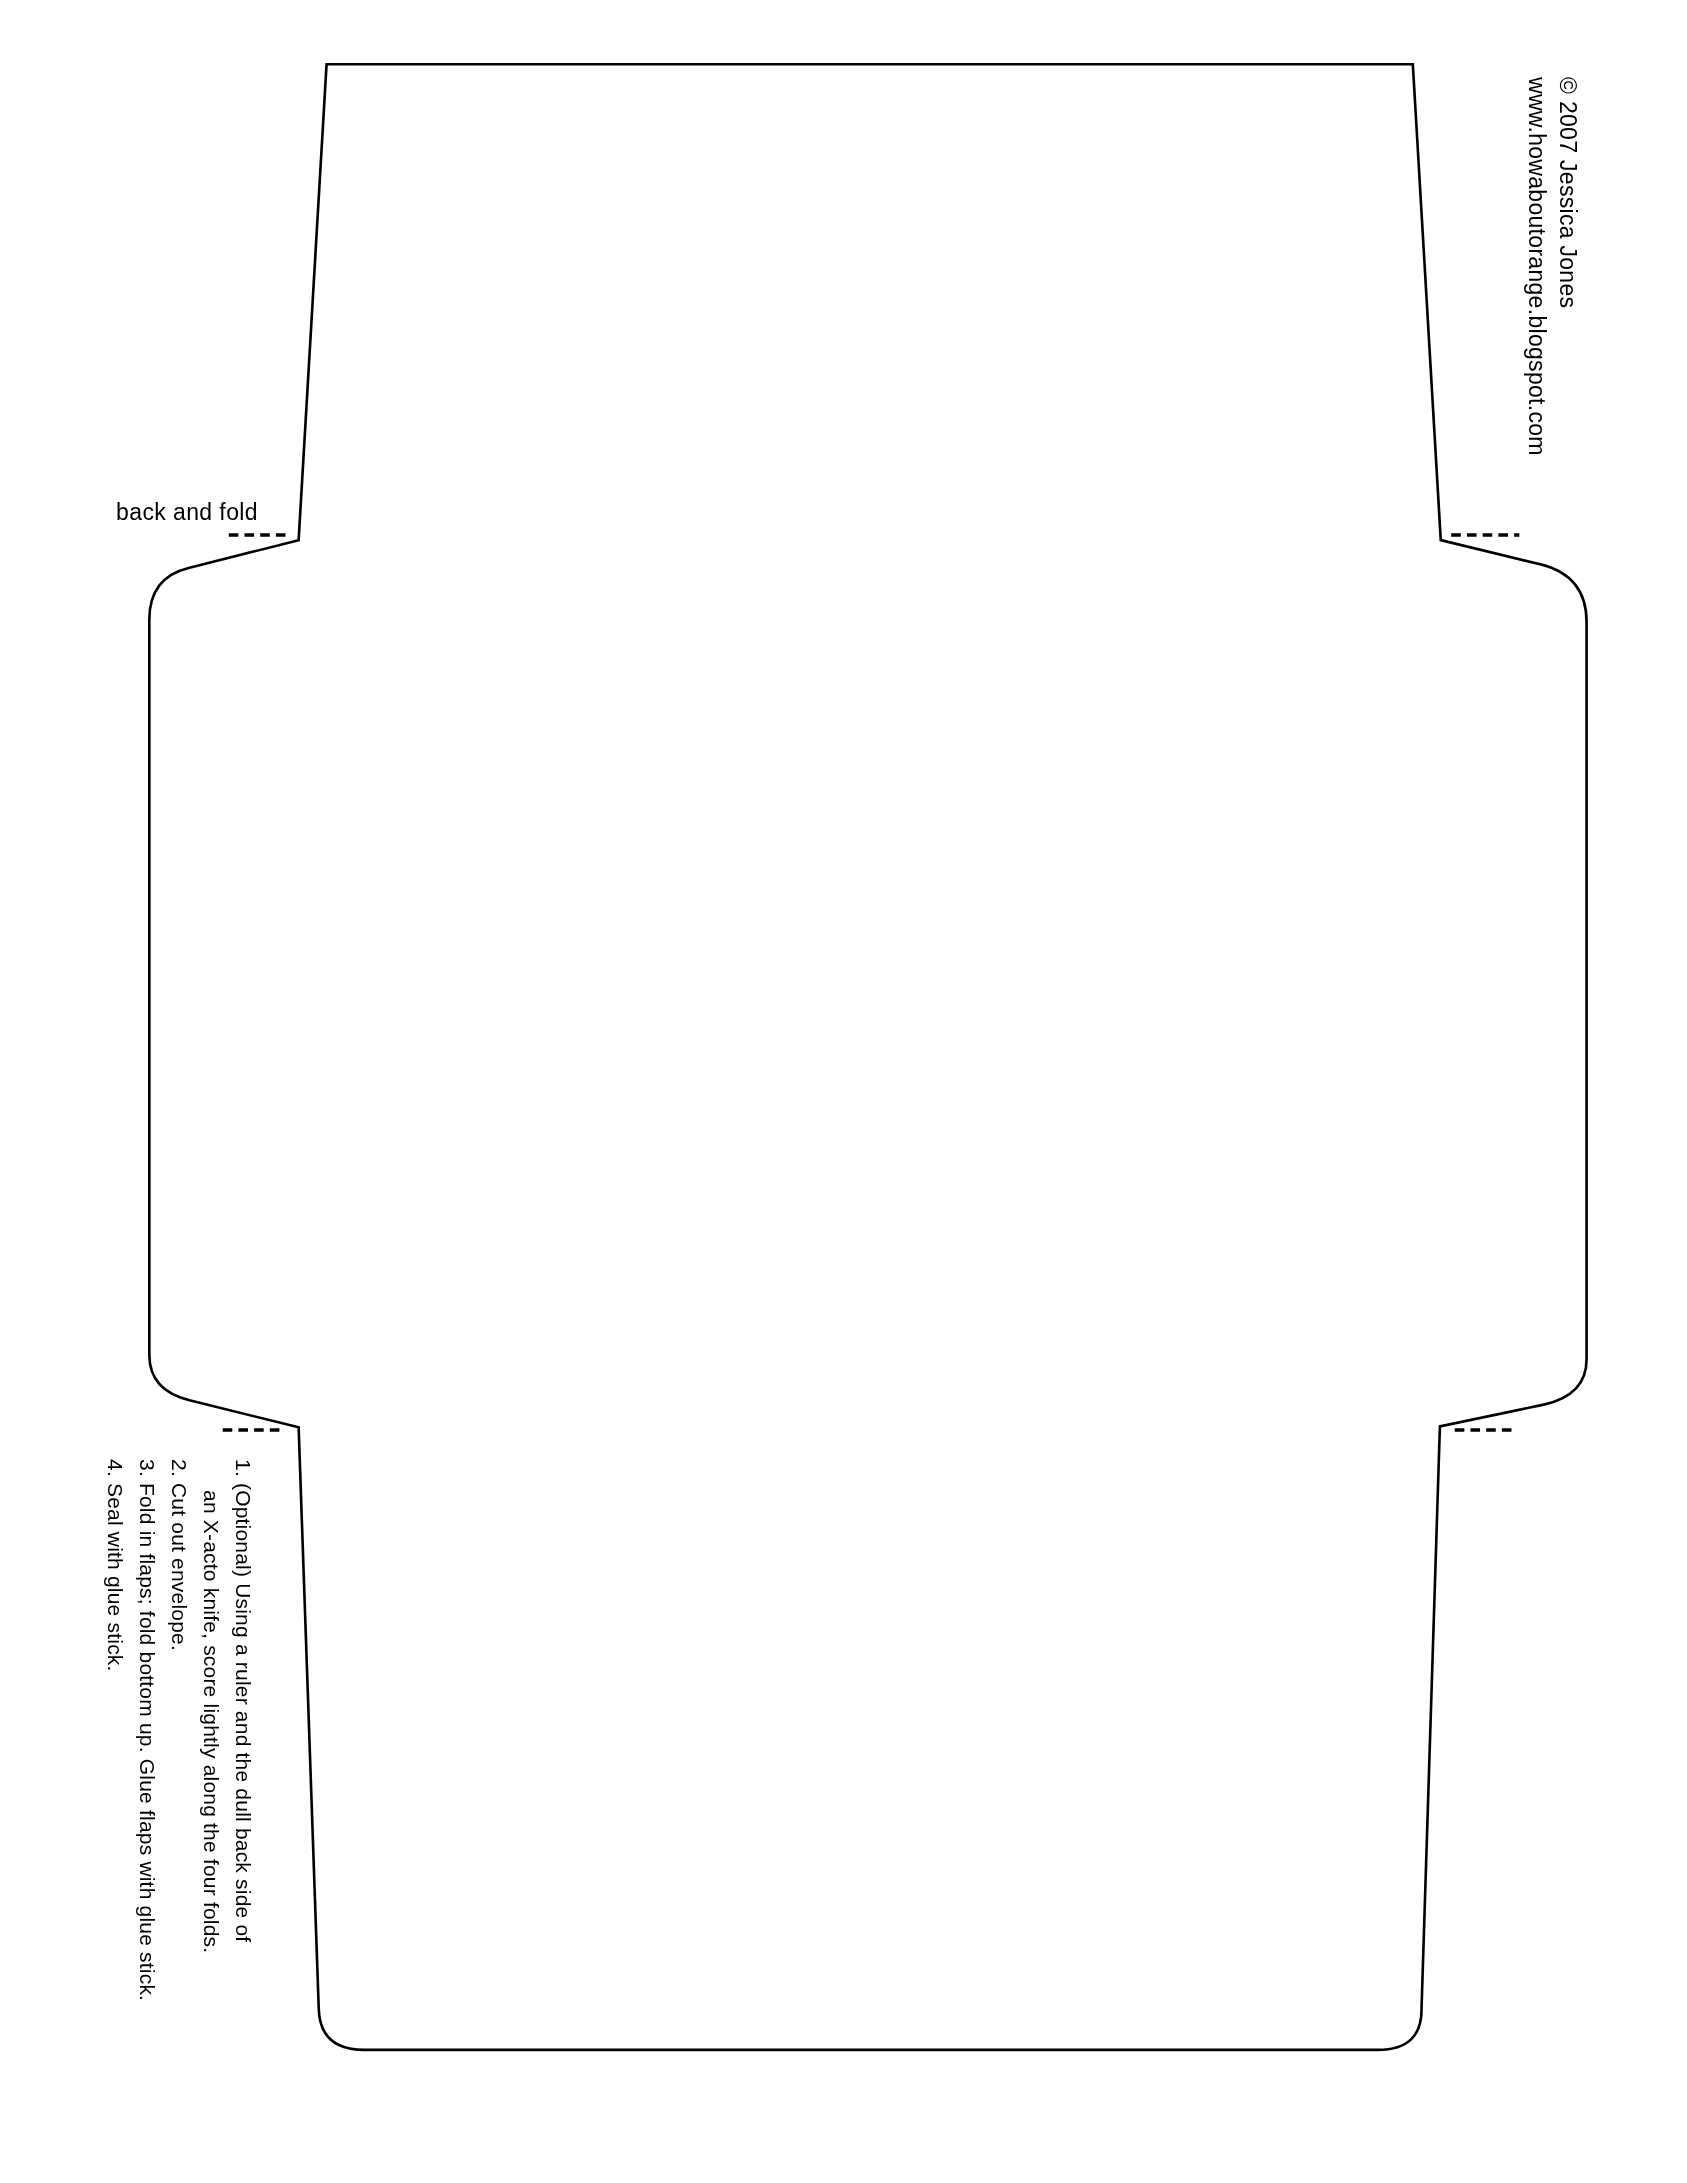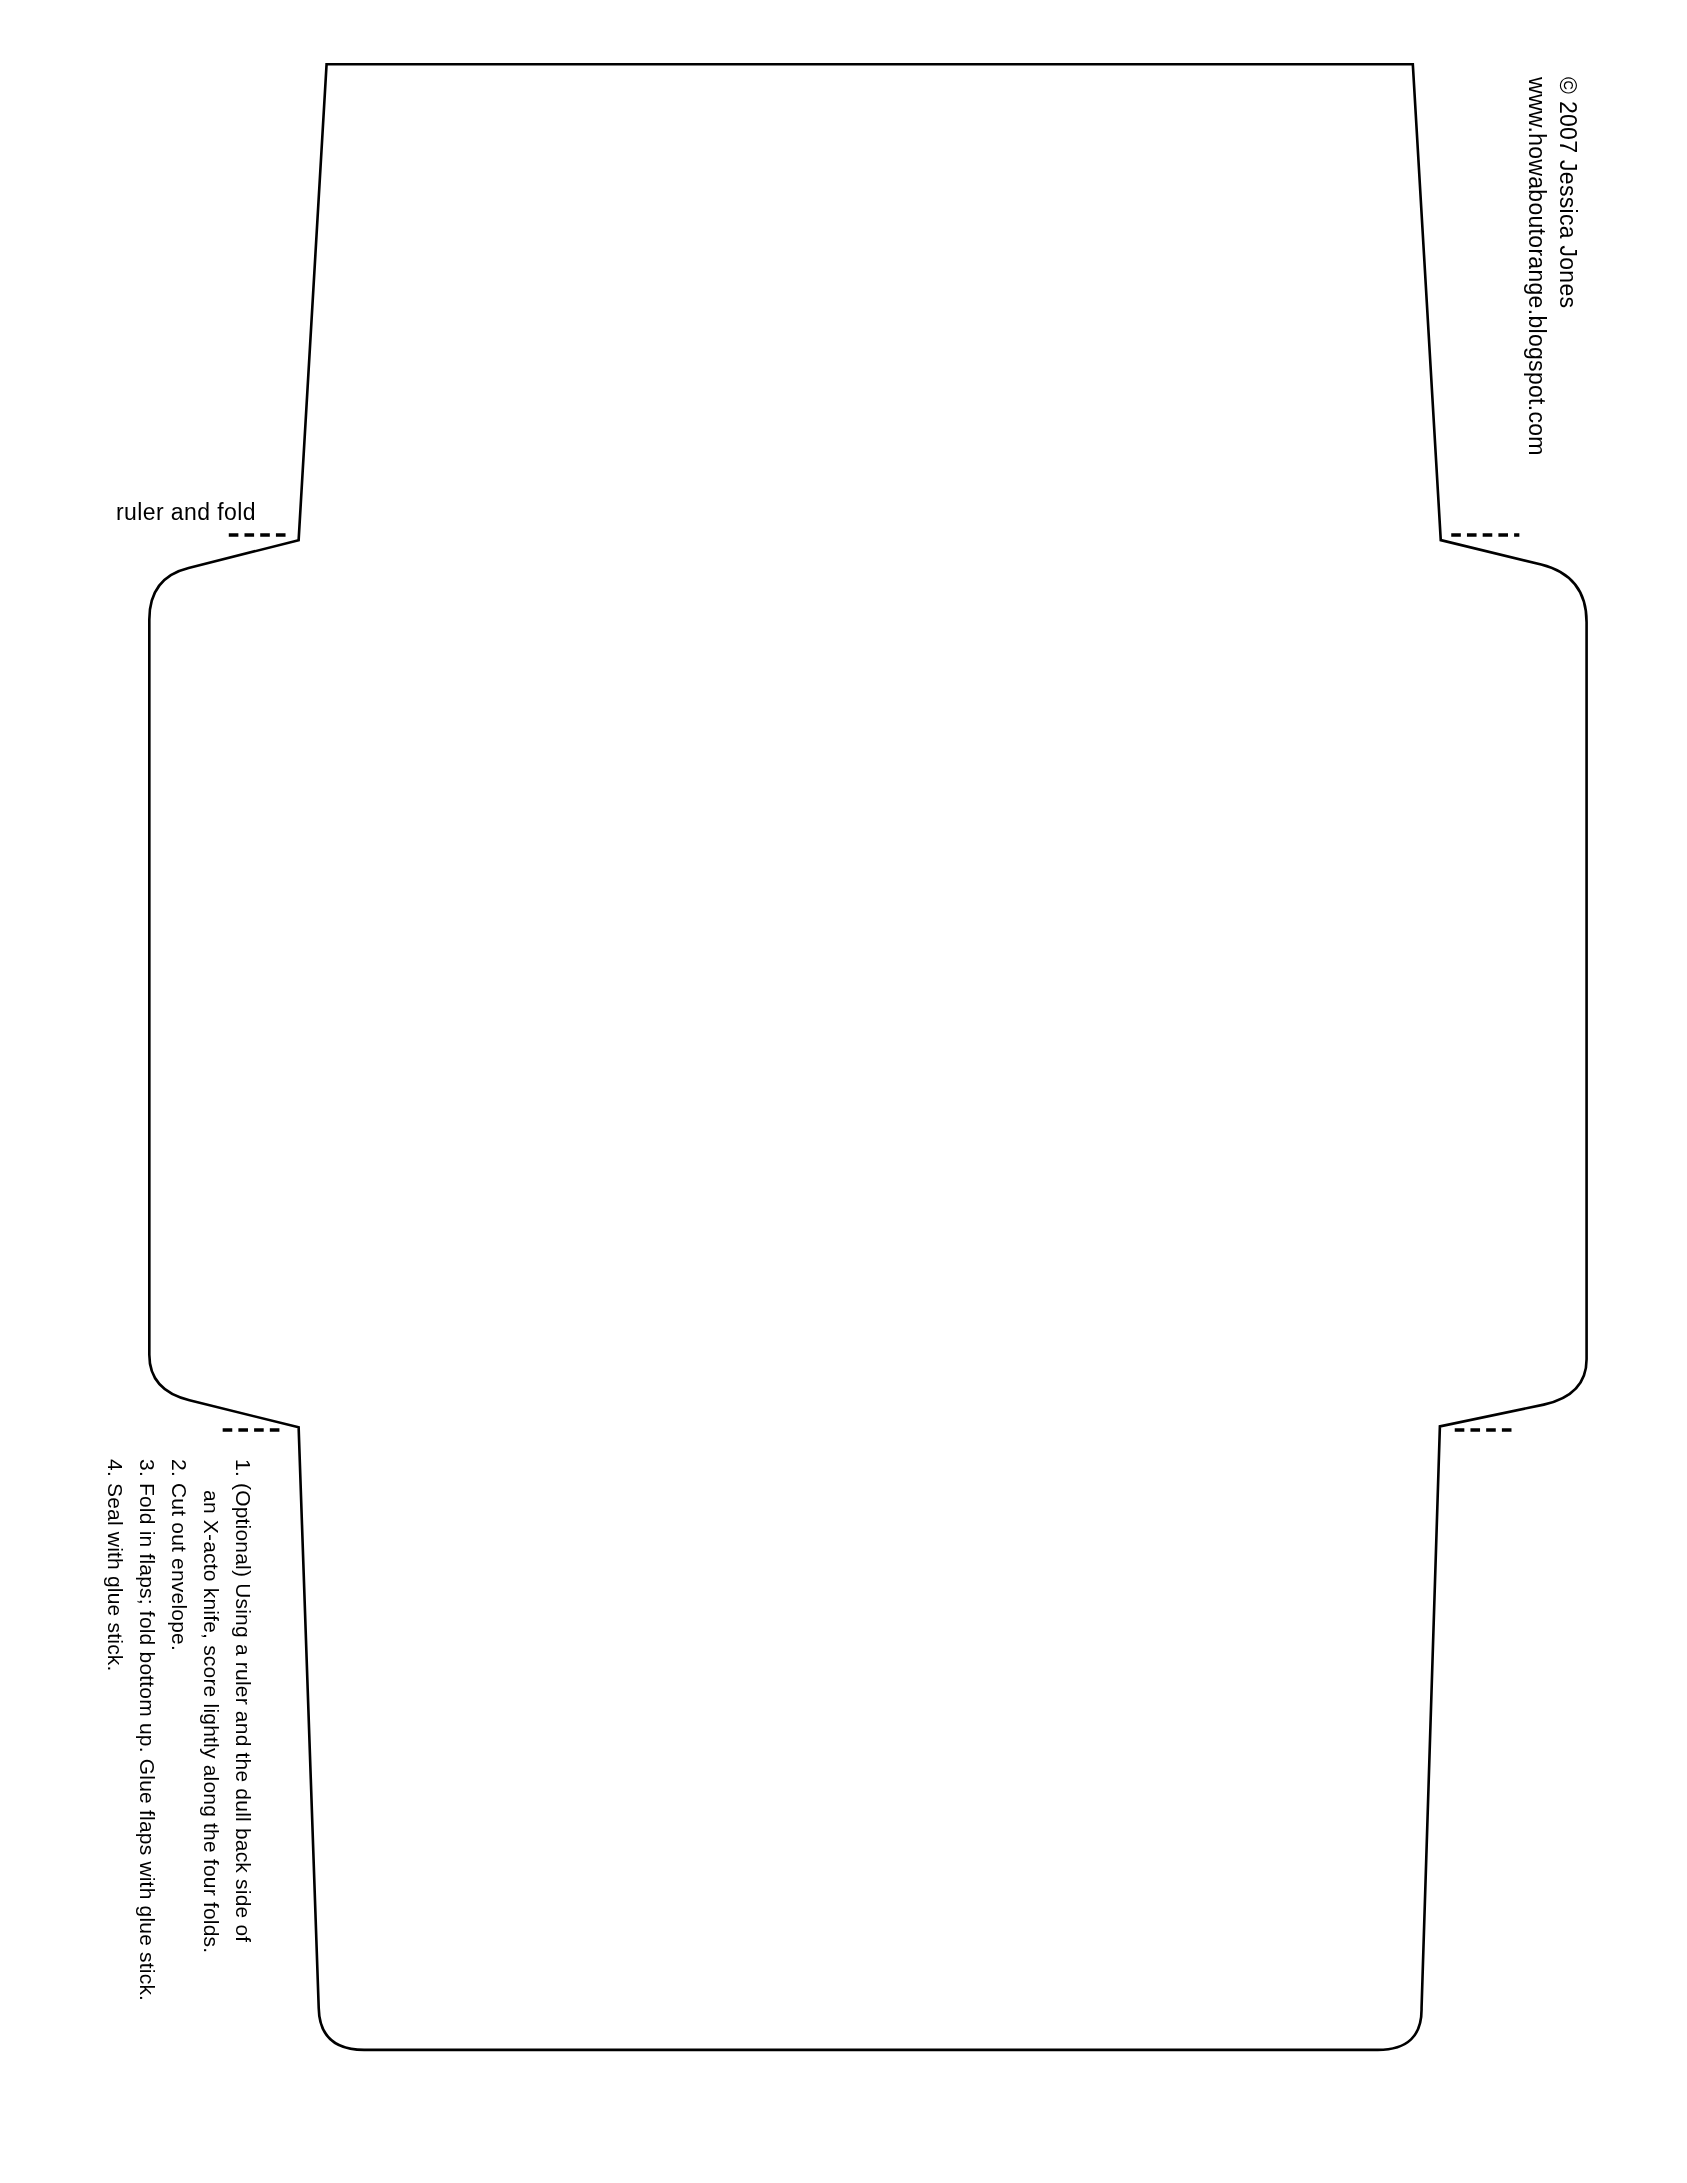--- a/index.html
+++ b/index.html
@@ -79,21 +79,21 @@
              Q 171,661 216,650
              L 342,618
              Z" fill="#ffffff" stroke="#000000" stroke-width="3" stroke-linejoin="miter"></path>
 
     <line x1="262" y1="612" x2="330" y2="612" stroke="#000000" stroke-width="4" stroke-dasharray="11 7"></line>
     <line x1="1662" y1="612" x2="1740" y2="612" stroke="#000000" stroke-width="4" stroke-dasharray="11 7"></line>
     <line x1="255" y1="1637" x2="322" y2="1637" stroke="#000000" stroke-width="4" stroke-dasharray="11 7"></line>
     <line x1="1666" y1="1637" x2="1734" y2="1637" stroke="#000000" stroke-width="4" stroke-dasharray="11 7"></line>
   </svg>
 
-  <div class="label-score">ruler and fold</div>
+  <div class="label-score">back and fold</div>
 
   <div class="copyright rot90">
     <div>© 2007 Jessica Jones</div>
     <div>www.howaboutorange.blogspot.com</div>
   </div>
 
   <div class="instructions rot90">
     <div>1. (Optional) Using a ruler and the dull back side of</div>
     <div class="wrap-indent">an X-acto knife, score lightly along the four folds.</div>
     <div>2. Cut out envelope.</div>

